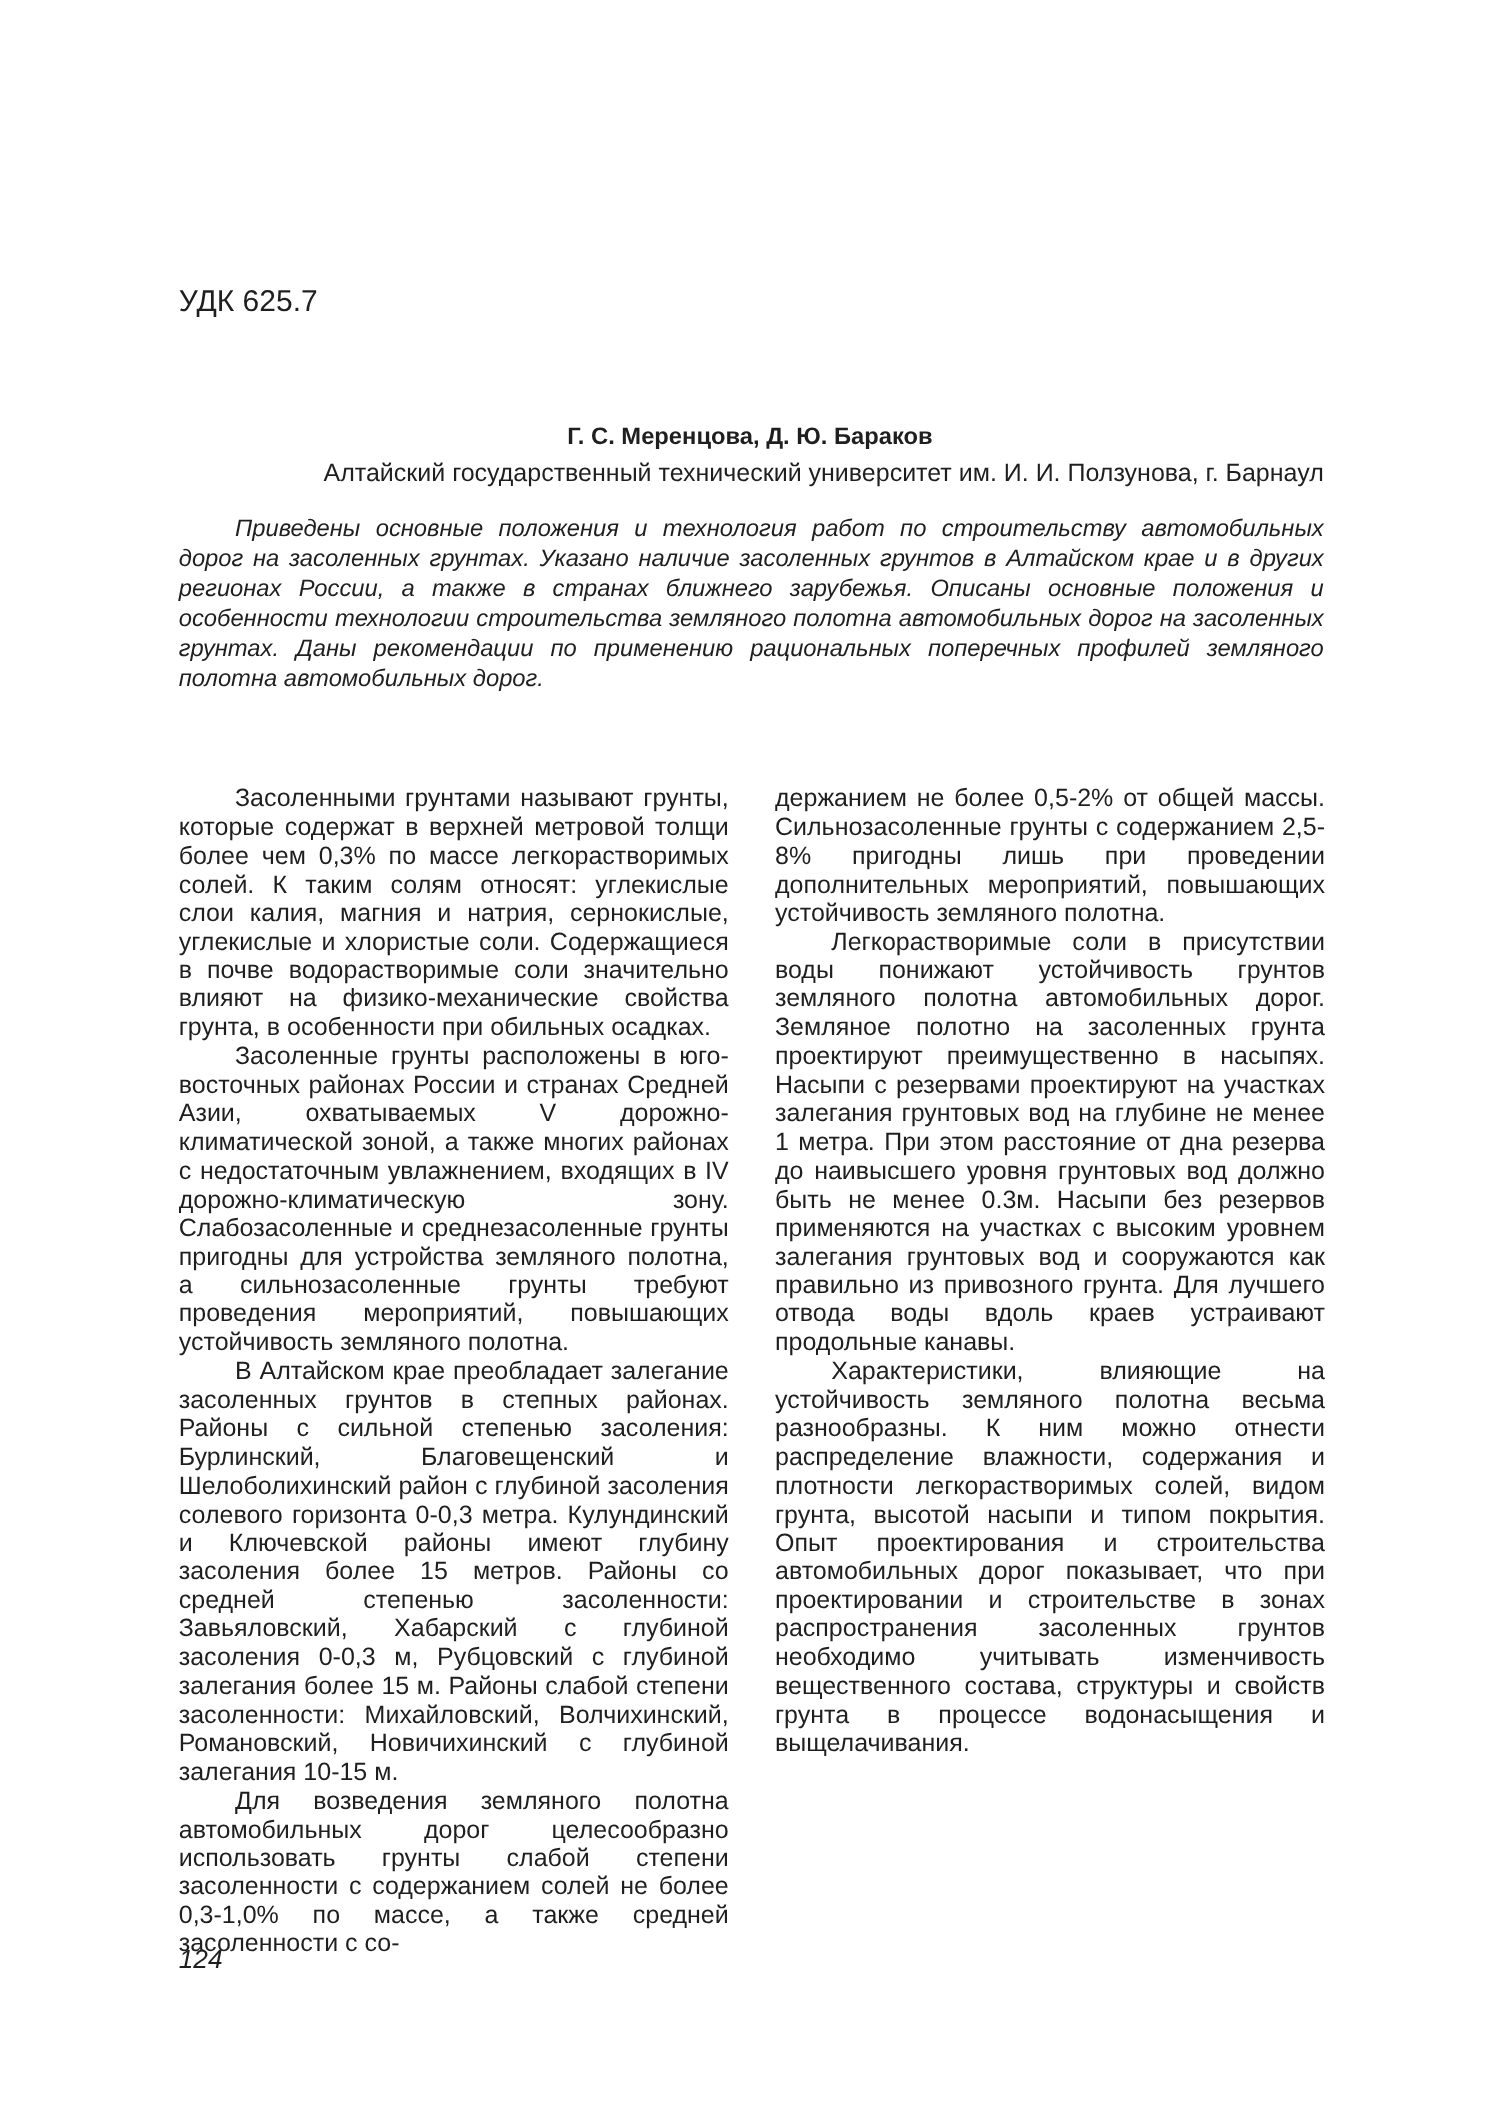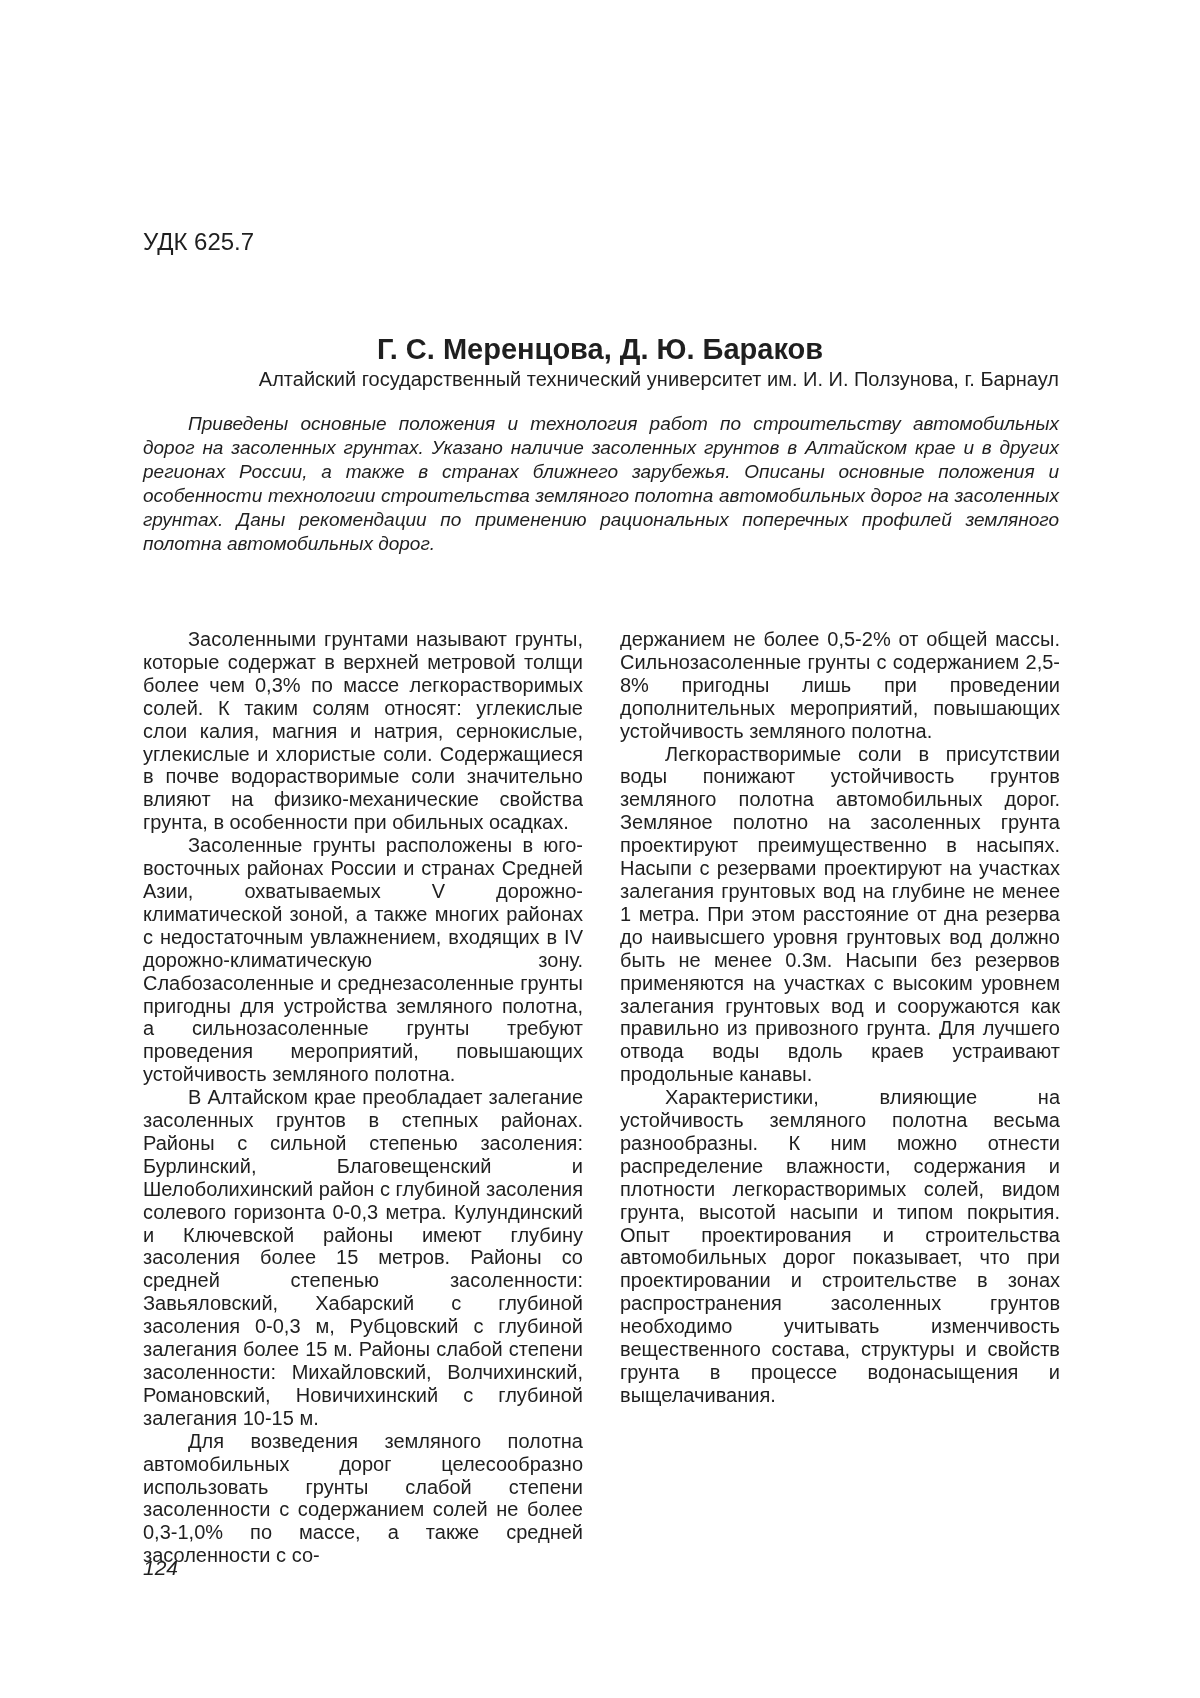--- a/index.html
+++ b/index.html
@@ -17,21 +17,21 @@
     font-size: 24px; line-height: 24px; margin-top: 33px;
   }
   .title {
     position: absolute; top: 240px; left: 141px; width: 918px;
     text-align: center;
     font-size: 28px; line-height: 35px; font-weight: bold;
   }
   .authors {
     position: absolute; top: 336px; left: 141px; width: 918px;
     text-align: center;
-    font-size: 29px; line-height: 27px; font-weight: bold;
+    font-size: 19px; line-height: 27px; font-weight: bold;
   }
   .affiliation {
     position: absolute; top: 367px; left: 141px; width: 918px;
     text-align: right;
     font-size: 20px; line-height: 24px;
   }
   .abstract-block {
     position: absolute; top: 412px; left: 143px; width: 916px;
     font-style: italic; font-size: 19px; line-height: 24px;
   }

